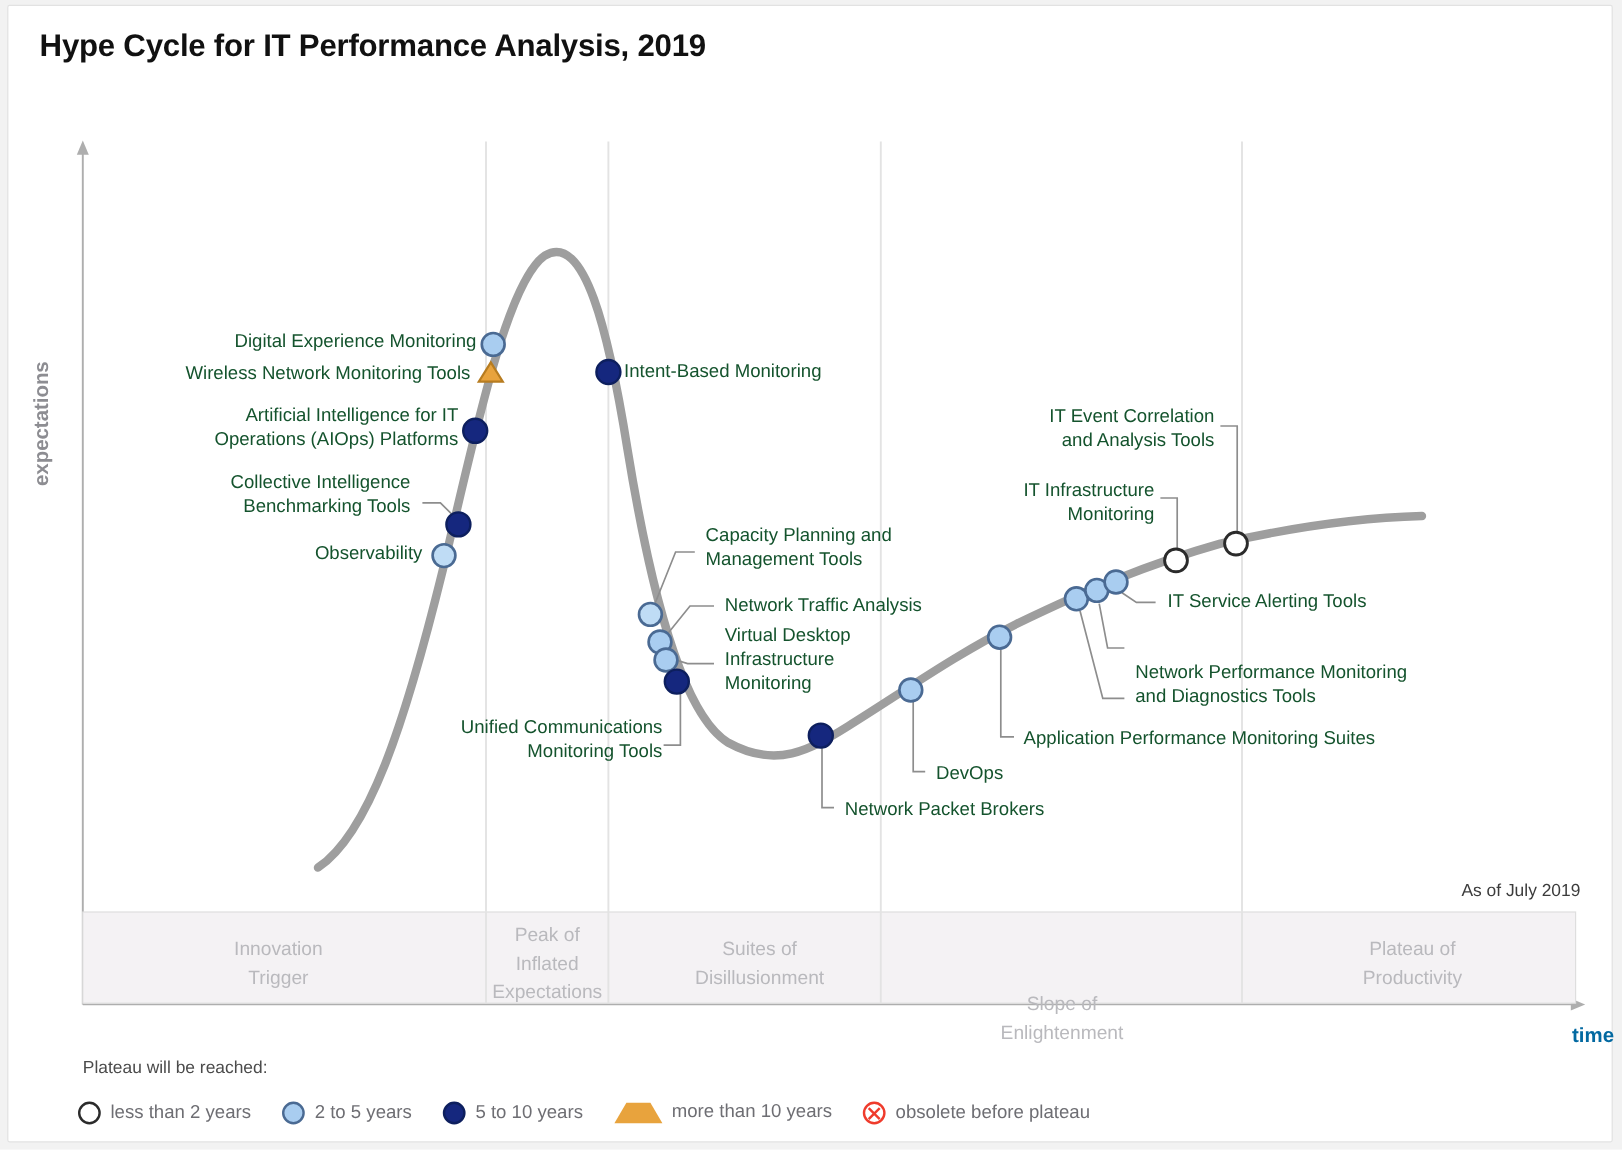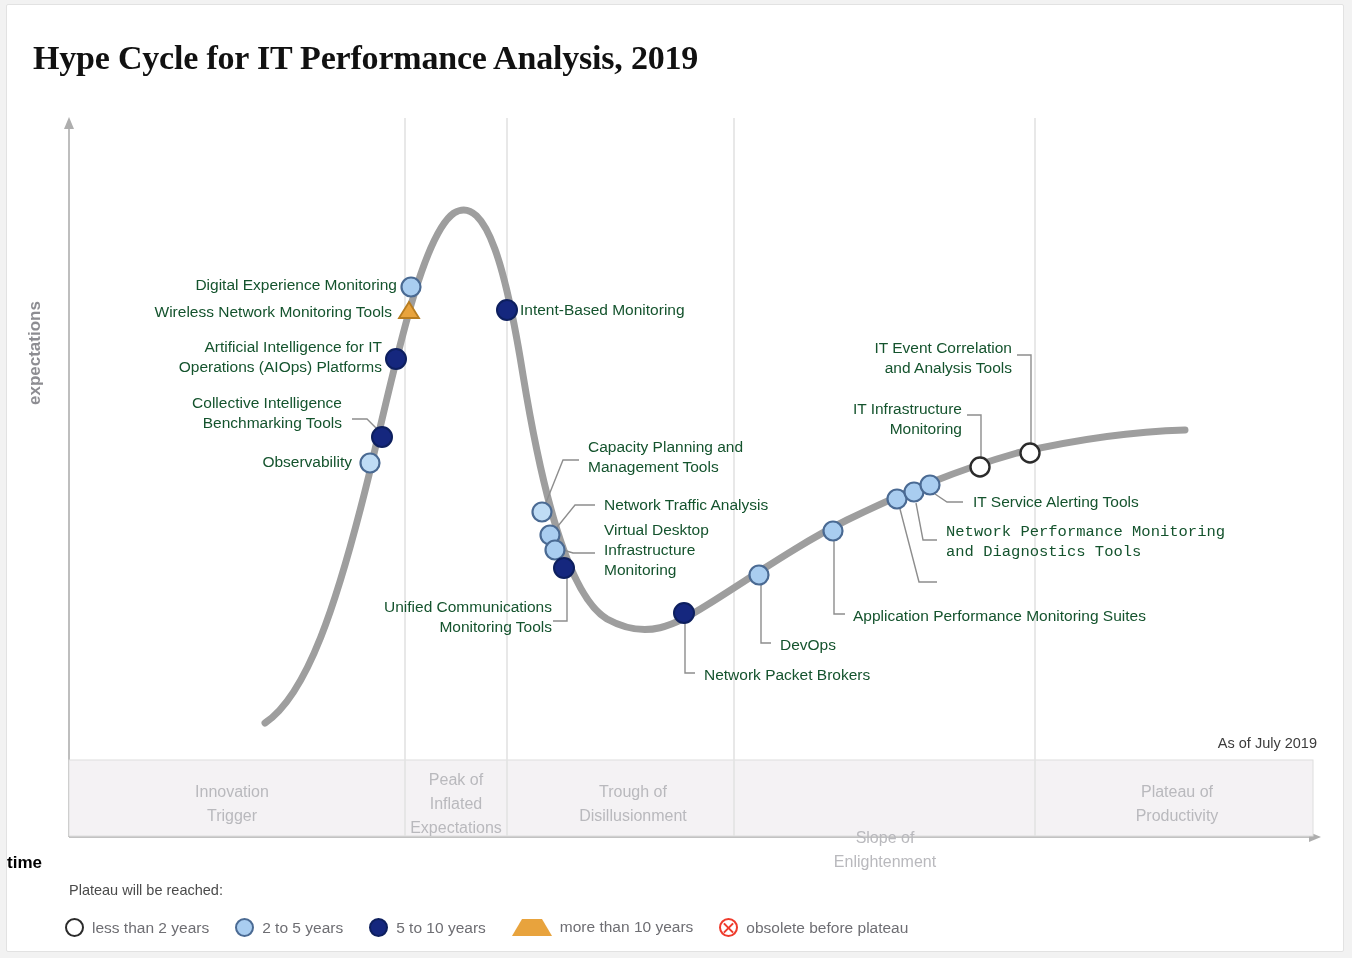--- a/index.html
+++ b/index.html
@@ -10,25 +10,24 @@
     overflow:hidden;
   }
   #card{
     position:absolute;left:6px;top:4px;width:1338px;height:948px;
     background:#ffffff;
     border:1px solid #e2e2e2;
     border-radius:2px;
     box-sizing:border-box;
   }
   #title{
-    position:absolute;left:26px;top:34px;
-    font-size:34px;font-weight:bold;color:#111111;
+    position:absolute;left:26px;top:18px;
+    font-size:26px;font-weight:bold;color:#111111;
     letter-spacing:-0.2px;
     white-space:nowrap;
-    font-family:Liberation Serif, serif;
   }
   #plot{position:absolute;left:0;top:0;width:1338px;height:948px;}
   svg{position:absolute;left:0;top:0;overflow:visible;}
 
   .lbl{
     position:absolute;
     font-size:15.5px;
     color:#14532d;
     line-height:20px;
     white-space:pre;
@@ -43,21 +42,21 @@
     white-space:pre;
   }
   #ylab{
     position:absolute;left:18px;top:400px;
     font-size:17px;font-weight:bold;color:#8d8d92;
     transform:rotate(-90deg);transform-origin:left top;
     white-space:nowrap;
   }
   #xlab{
     position:absolute;left:0;top:848px;width:1338px;
-    text-align:left;font-size:17px;font-weight:bold;color:#000000;
+    text-align:right;font-size:17px;font-weight:bold;color:#0369a1;
   }
   #asof{
     position:absolute;left:0;top:730px;width:1310px;
     text-align:right;font-size:14.5px;color:#3c3c3c;
   }
   #legend-title{
     position:absolute;left:62px;top:877px;
     font-size:14.5px;color:#4b4b4b;
   }
   #legend{
@@ -168,34 +167,34 @@
   <div class="lbl l" style="left:597px;top:490px;width:260px;">Network Traffic Analysis</div>
   <div class="lbl l" style="left:597px;top:515px;width:190px;">Virtual Desktop
 Infrastructure
 Monitoring</div>
   <div class="lbl r" style="left:330px;top:592px;width:215px;">Unified Communications
 Monitoring Tools</div>
 
   <div class="lbl l" style="left:697px;top:660px;width:260px;">Network Packet Brokers</div>
   <div class="lbl l" style="left:773px;top:630px;width:120px;">DevOps</div>
   <div class="lbl l" style="left:846px;top:601px;width:360px;">Application Performance Monitoring Suites</div>
-  <div class="lbl l" style="left:939px;top:517px;width:290px;font-family:Liberation Mono, monospace;">Network Performance Monitoring
+  <div class="lbl l" style="left:939px;top:546px;width:290px;">Network Performance Monitoring
 and Diagnostics Tools</div>
   <div class="lbl l" style="left:966px;top:487px;width:250px;">IT Service Alerting Tools</div>
   <div class="lbl r" style="left:800px;top:394px;width:155px;">IT Infrastructure
 Monitoring</div>
   <div class="lbl r" style="left:815px;top:333px;width:190px;">IT Event Correlation
 and Analysis Tools</div>
 
   <div class="phase" style="left:110px;top:775px;width:230px;">Innovation
 Trigger</div>
   <div class="phase" style="left:384px;top:763px;width:130px;">Peak of
 Inflated
 Expectations</div>
-  <div class="phase" style="left:528px;top:775px;width:196px;">Trough of
+  <div class="phase" style="left:528px;top:775px;width:196px;">Suites of
 Disillusionment</div>
   <div class="phase" style="left:788px;top:775px;width:180px;margin-top:46px;">Slope of
 Enlightenment</div>
   <div class="phase" style="left:1080px;top:775px;width:180px;">Plateau of
 Productivity</div>
 
   <div id="legend-title">Plateau will be reached:</div>
   <div id="legend">
     <div class="lg-item">
       <span class="mk white"></span>

